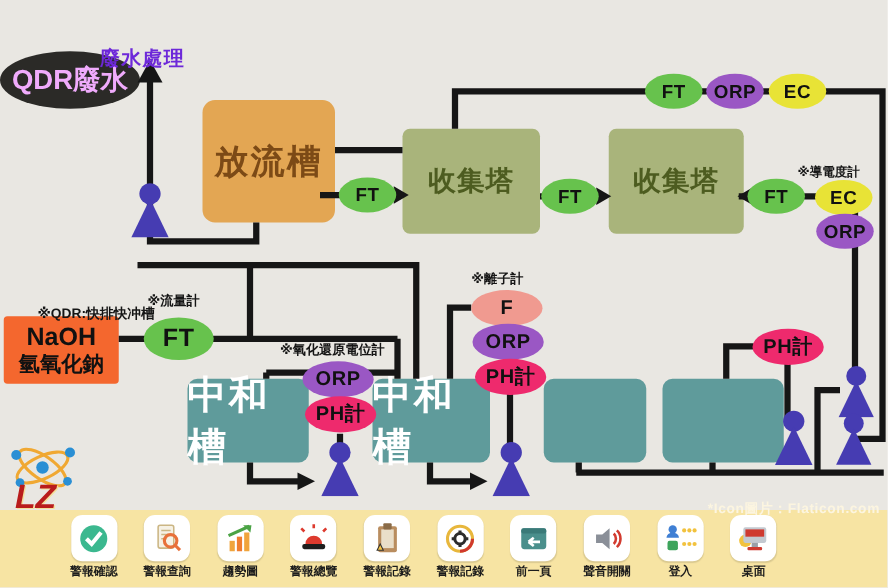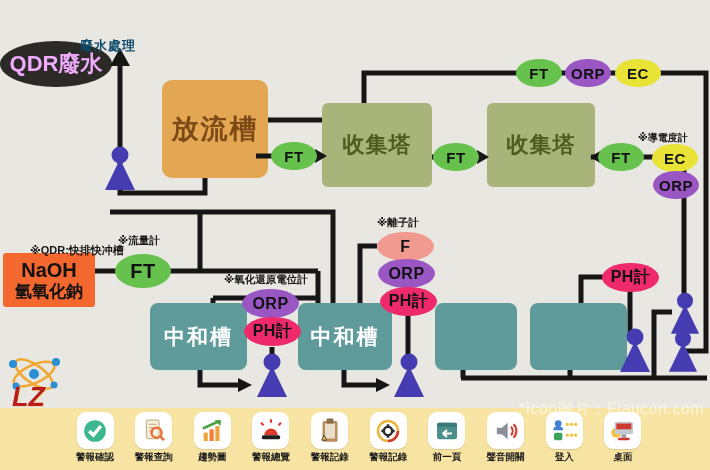--- a/index.html
+++ b/index.html
@@ -15,21 +15,21 @@
   .lbl{z-index:11;font-weight:bold;color:#151515;font-size:10.5px;white-space:nowrap;text-align:right;}
   .person{z-index:12;}
   .person svg{display:block;}
 
   
   .discharge{left:162px;top:80px;width:106px;height:98px;background:var(--c-discharge);
              border-radius:10px;color:#7c4a16;font-size:27px;letter-spacing:2px;}
   .tower{background:var(--c-tower);border-radius:6px;color:#4d5c20;font-size:22px;letter-spacing:1px;}
   .tower1{left:322px;top:103px;width:110px;height:84px;}
   .tower2{left:487px;top:103px;width:108px;height:84px;}
-  .neut{background:var(--c-neut);border-radius:8px;color:#fff;font-size:21px;letter-spacing:2px;}
+  .neut{background:var(--c-neut);border-radius:8px;color:#fff;font-size:31px;letter-spacing:2px;}
   .neut1{left:150px;top:303px;width:97px;height:67px;}
   .neut2{left:298px;top:303px;width:94px;height:67px;}
   .tank3{left:435px;top:303px;width:82px;height:67px;background:var(--c-neut);border-radius:8px;}
   .tank4{left:530px;top:303px;width:97px;height:67px;background:var(--c-neut);border-radius:8px;}
   .naoh{left:3px;top:253px;width:92px;height:54px;background:var(--c-naoh);border-radius:3px;
         color:#111;flex-direction:column;line-height:1.15;font-size:17px;}
   .naoh .big{font-size:20px;}
   .qdr{left:8px;top:195px;width:112px;height:46px;background:var(--c-qdr);border-radius:50%;
        z-index:10;display:flex;align-items:center;justify-content:center;color:#f0abfc;
        font-weight:bold;font-size:22px;margin-top:41px;}
@@ -37,28 +37,28 @@
   
   .ft{background:var(--c-ft);} .orp{background:var(--c-orp);} .ec{background:var(--c-ec);}
   .f{background:var(--c-f);} .ph{background:var(--c-ph);}
   .e-std{width:46px;height:28px;}
   .e-big{width:56px;height:34px;font-size:20px;}
   .e-stk{width:57px;height:29px;font-size:16px;}
 
   
   .title{position:absolute;left:168px;top:12px;width:390px;text-align:center;z-index:11;
          font-size:30px;font-weight:900;color:#111;letter-spacing:2px;}
-  .effluent{left:80px;top:37px;font-size:13px;color:#0c4a6e;letter-spacing:1px;z-index:11;
+  .effluent{left:80px;top:37px;font-size:16px;color:#6d28d9;letter-spacing:1px;z-index:11;
             position:absolute;font-weight:bold;}
 
   
   .band{position:absolute;left:0;top:408px;width:710px;height:62px;background:var(--c-band);z-index:3;}
-  .watermark{position:absolute;right:6px;top:399px;z-index:12;font-size:16px;font-weight:normal;
+  .watermark{position:absolute;right:6px;top:399px;z-index:12;font-size:11px;font-weight:bold;
              color:#fcf5e0;letter-spacing:.5px;}
-  .toolbar{position:absolute;left:70px;top:412px;width:578px;height:54px;z-index:13;
+  .toolbar{position:absolute;left:50px;top:412px;width:578px;height:54px;z-index:13;
            display:flex;justify-content:space-between;}
   .tool{display:flex;flex-direction:column;align-items:center;width:50px;cursor:pointer;}
   .tool .chip{width:37px;height:37px;background:#fff;border-radius:9px;display:flex;
               align-items:center;justify-content:center;box-shadow:0 1px 1px rgba(0,0,0,.12);}
   .tool .cap{margin-top:2px;font-size:9.5px;font-weight:bold;color:#1c1c1c;white-space:nowrap;}
 
   
   .lz{position:absolute;left:4px;top:352px;width:66px;height:64px;z-index:14;}
   .lz .word{position:absolute;left:8px;top:30px;font-size:27px;font-weight:900;font-style:italic;
             color:#b91c1c;text-shadow:1px 1px 0 #f3df9a;}

